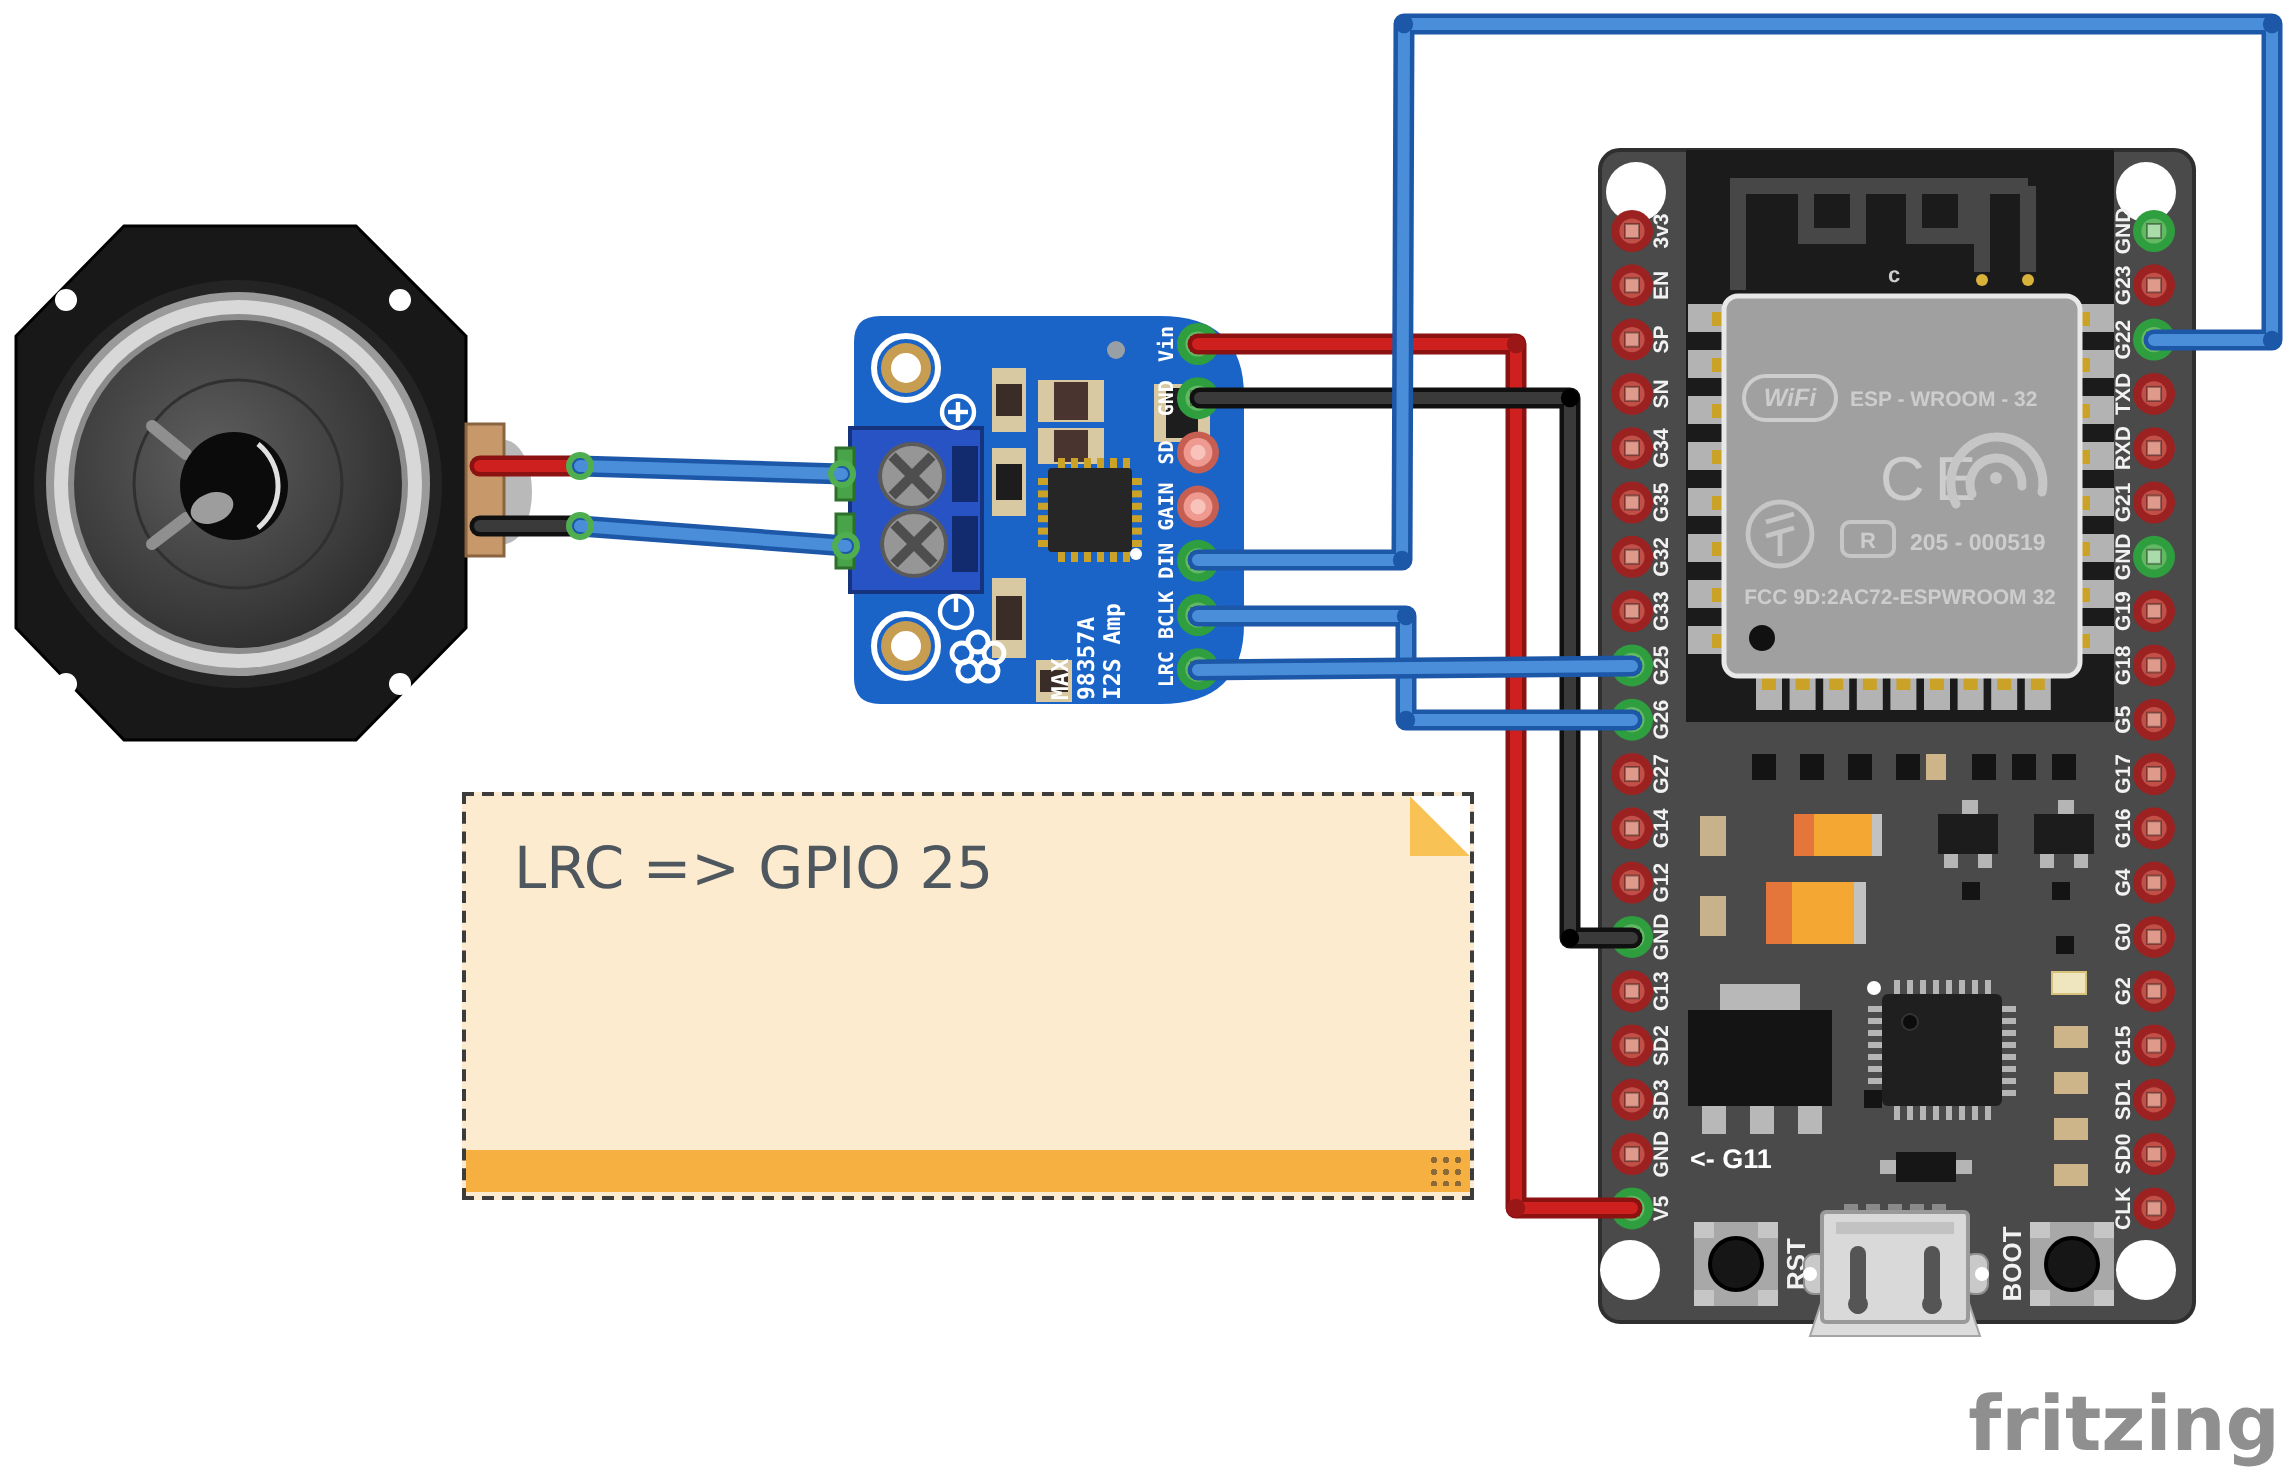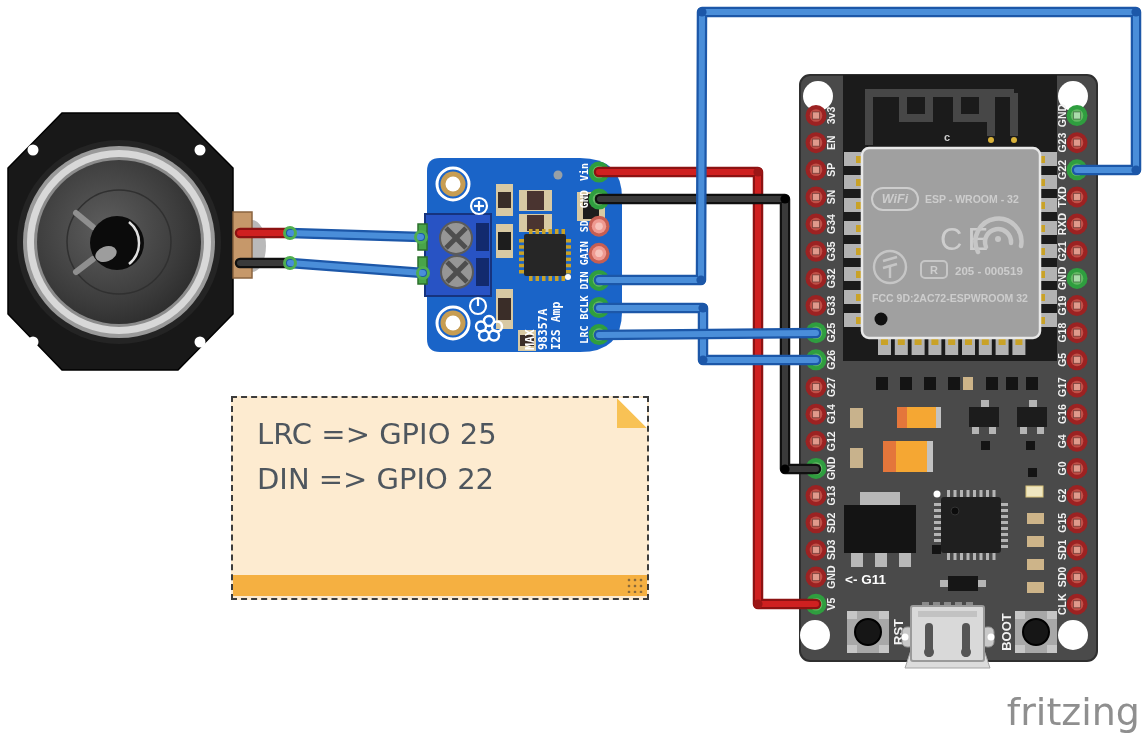--- a/index.html
+++ b/index.html
@@ -3,34 +3,34 @@
 <meta charset="utf-8">
 <style>
   html,body{margin:0;padding:0;background:#ffffff;}
   .canvas{position:relative;width:1146px;height:741px;background:#ffffff;overflow:hidden;
           font-family:"Liberation Sans",sans-serif;}
   svg text{user-select:none;}
   .pinlabel{font:bold 10.5px "Liberation Sans",sans-serif;fill:#f2f2f2;}
   .amp-pinlabel{font:bold 10px "DejaVu Sans Mono",monospace;fill:#ffffff;}
   .amp-silk{font:bold 11.5px "DejaVu Sans Mono",monospace;fill:#ffffff;}
   .mod-txt{fill:#cdcdcd;font-family:"Liberation Sans",sans-serif;}
-  .note{position:absolute;left:231px;top:396px;width:418px;height:204px;box-sizing:border-box;
+  .note{position:absolute;left:231px;top:396px;width:506px;height:204px;box-sizing:border-box;
         background:#fdebd0;border:2px dashed #3c3c3c;}
   .note-text{position:absolute;left:24px;top:14px;font-size:29px;line-height:45px;
              color:#4e565e;font-family:"DejaVu Sans","Liberation Sans",sans-serif;}
   .note-strip{position:absolute;left:0;right:0;bottom:2px;height:21px;background:#f5b041;}
   .note-fold-orange{position:absolute;top:0;right:0;width:0;height:0;
         border-bottom:30px solid #f8c255;border-right:30px solid transparent;}
   .note-fold-white{position:absolute;top:0;right:0;width:0;height:0;
         border-top:30px solid #ffffff;border-left:30px solid transparent;}
   .note-grip{position:absolute;right:3px;bottom:5px;width:18px;height:16px;
         background-image:radial-gradient(#8a6a3a 1.5px, transparent 1.6px);
         background-size:6px 6px;}
   .watermark{position:absolute;left:940px;top:690px;width:200px;text-align:right;
-        font-family:"DejaVu Sans","Liberation Sans",sans-serif;font-weight:normal;
+        font-family:"DejaVu Sans","Liberation Sans",sans-serif;font-weight:bold;
         font-size:38px;color:#8f8f8f;letter-spacing:0px;}
 </style>
 </head>
 <body>
 
 <div class="canvas">
 
 <svg id="scene" width="1146" height="741" viewBox="0 0 1146 741" xmlns="http://www.w3.org/2000/svg">
   <defs>
     <radialGradient id="coneG" cx="42%" cy="42%" r="65%">
@@ -717,21 +717,20 @@
         <circle cx="290" cy="263" r="5.5" fill="none" stroke="#4fae4f" stroke-width="3"></circle>
         <circle cx="421" cy="237" r="5.5" fill="none" stroke="#4fae4f" stroke-width="3"></circle>
         <circle cx="423" cy="273" r="5.5" fill="none" stroke="#4fae4f" stroke-width="3"></circle>
       </g>
 </svg>
 
 
 <div class="note">
   <div class="note-text">
     <div>LRC =&gt; GPIO 25</div>
-    <div>DIN =&gt; GPIO 22</div>
   </div>
   <div class="note-strip"></div>
   <div class="note-fold-orange"></div>
   <div class="note-fold-white"></div>
   <div class="note-grip"></div>
 </div>
 
 <div class="watermark">fritzing</div>
 
 </div>

